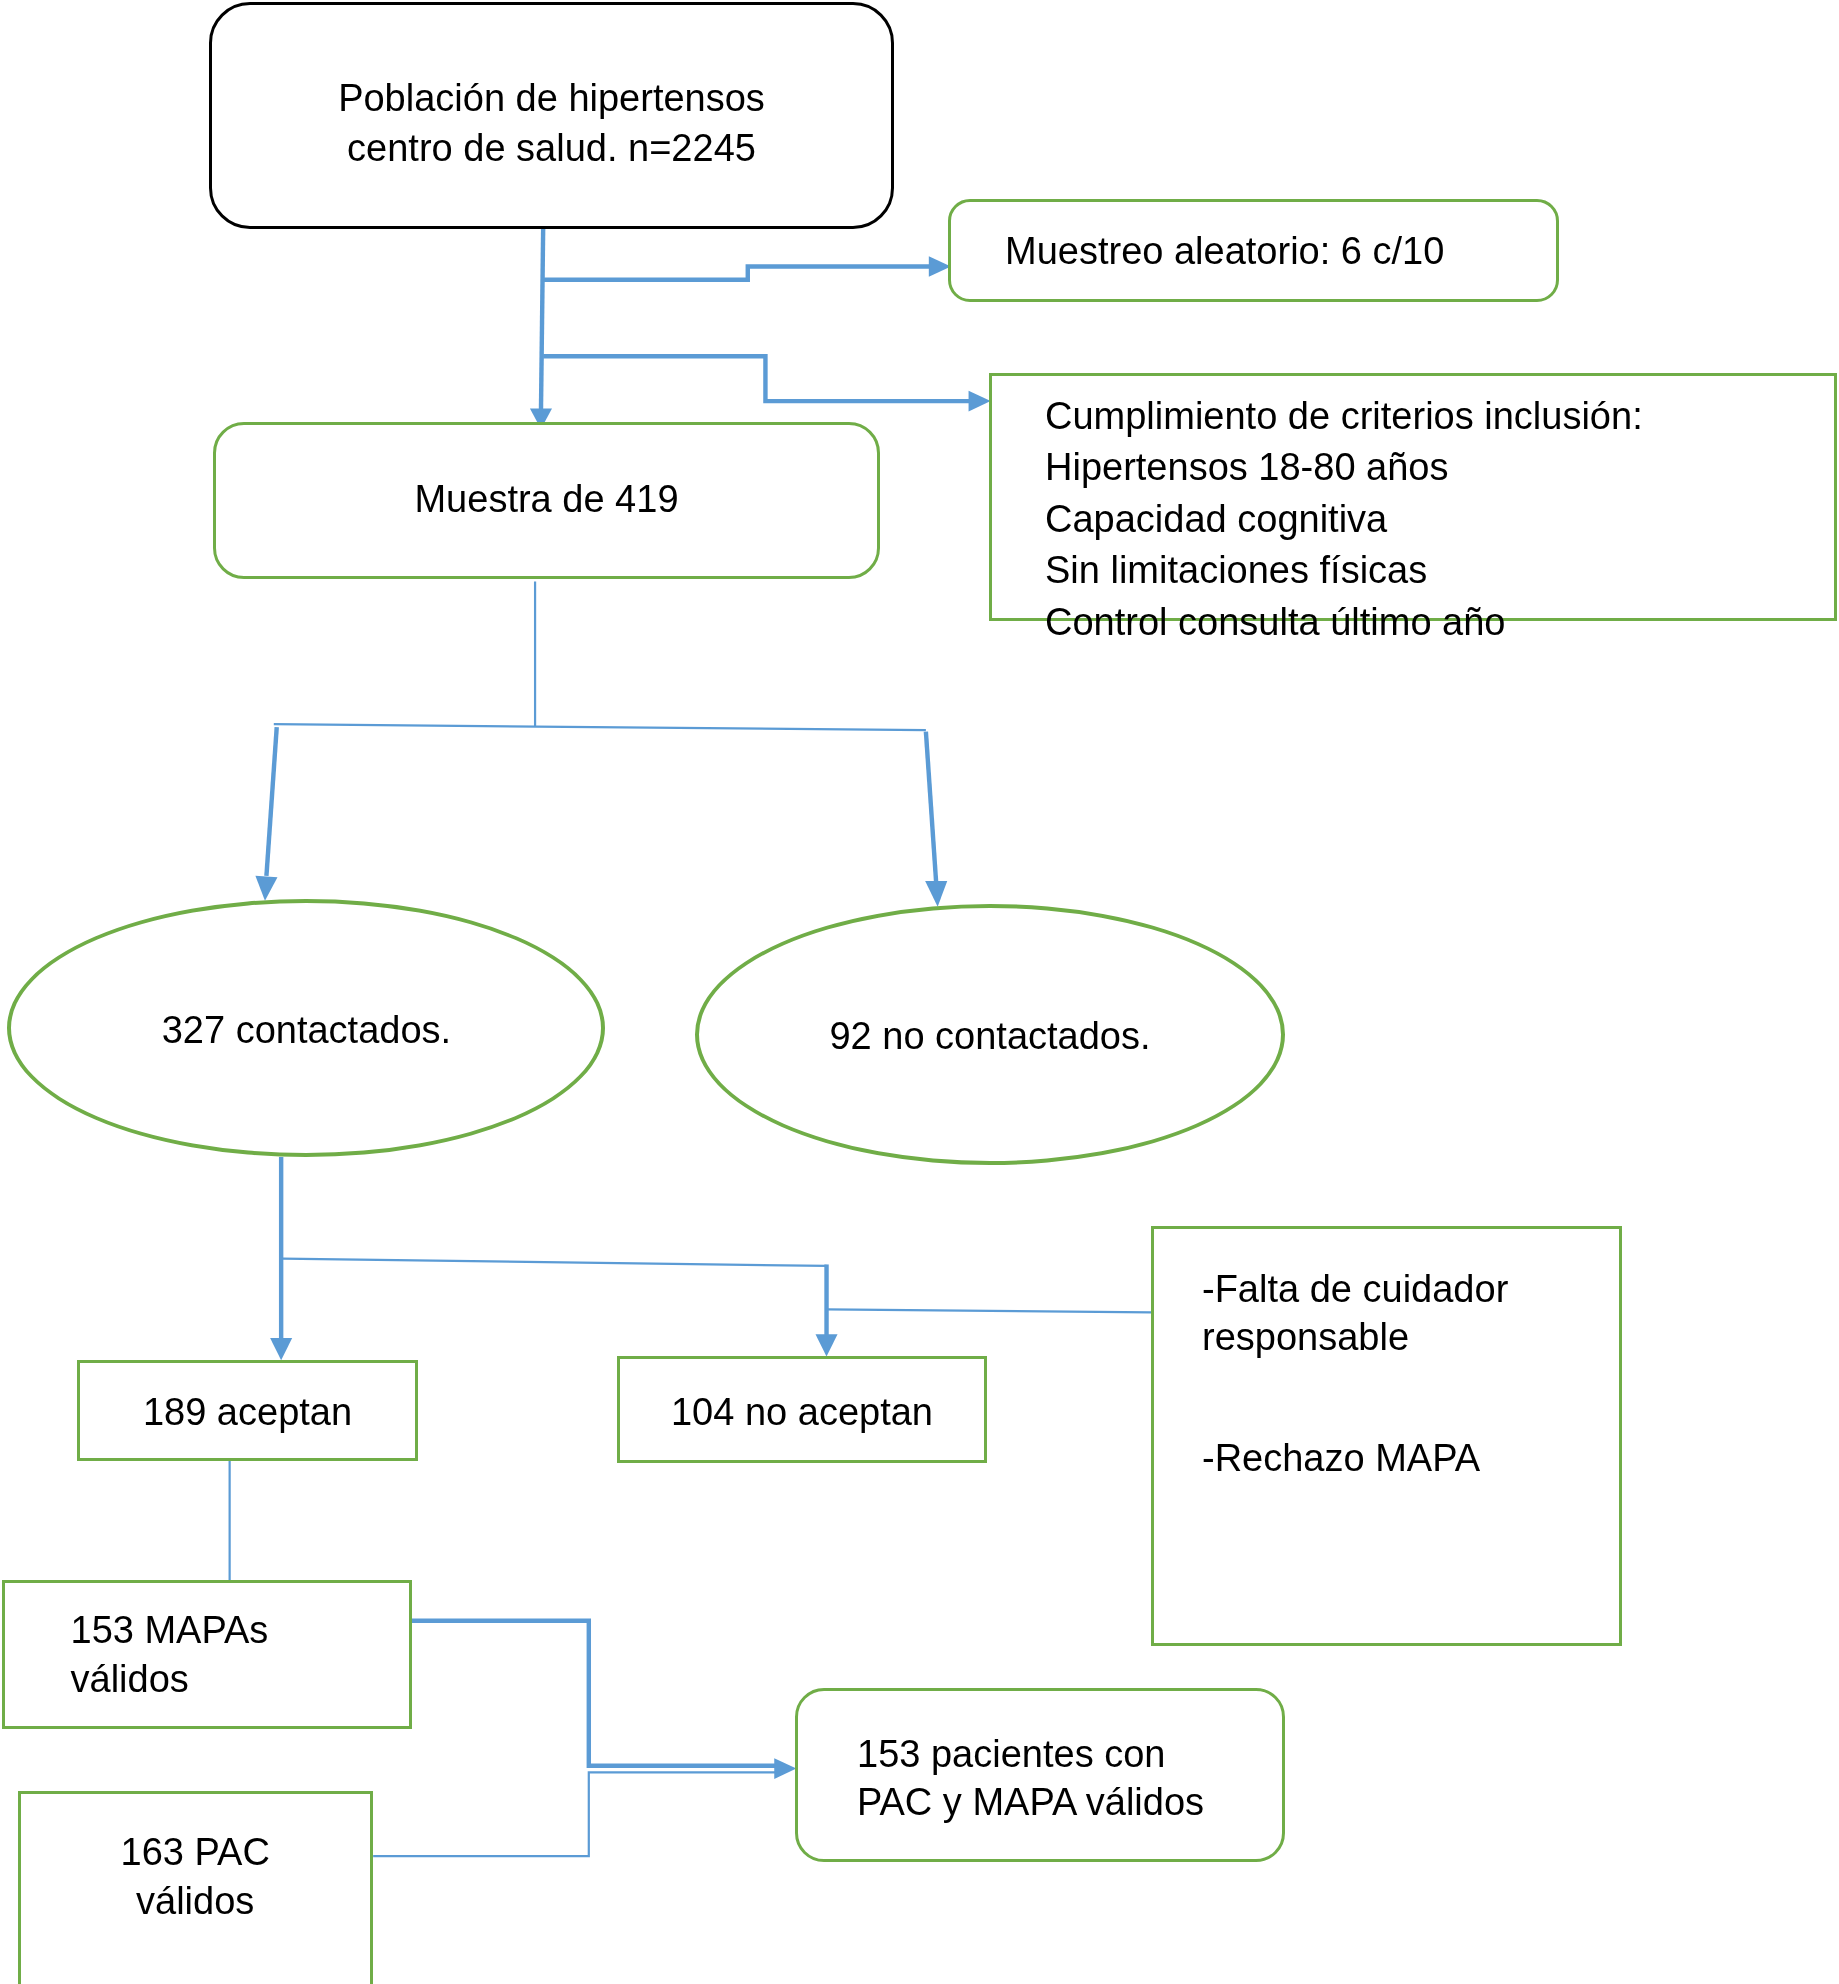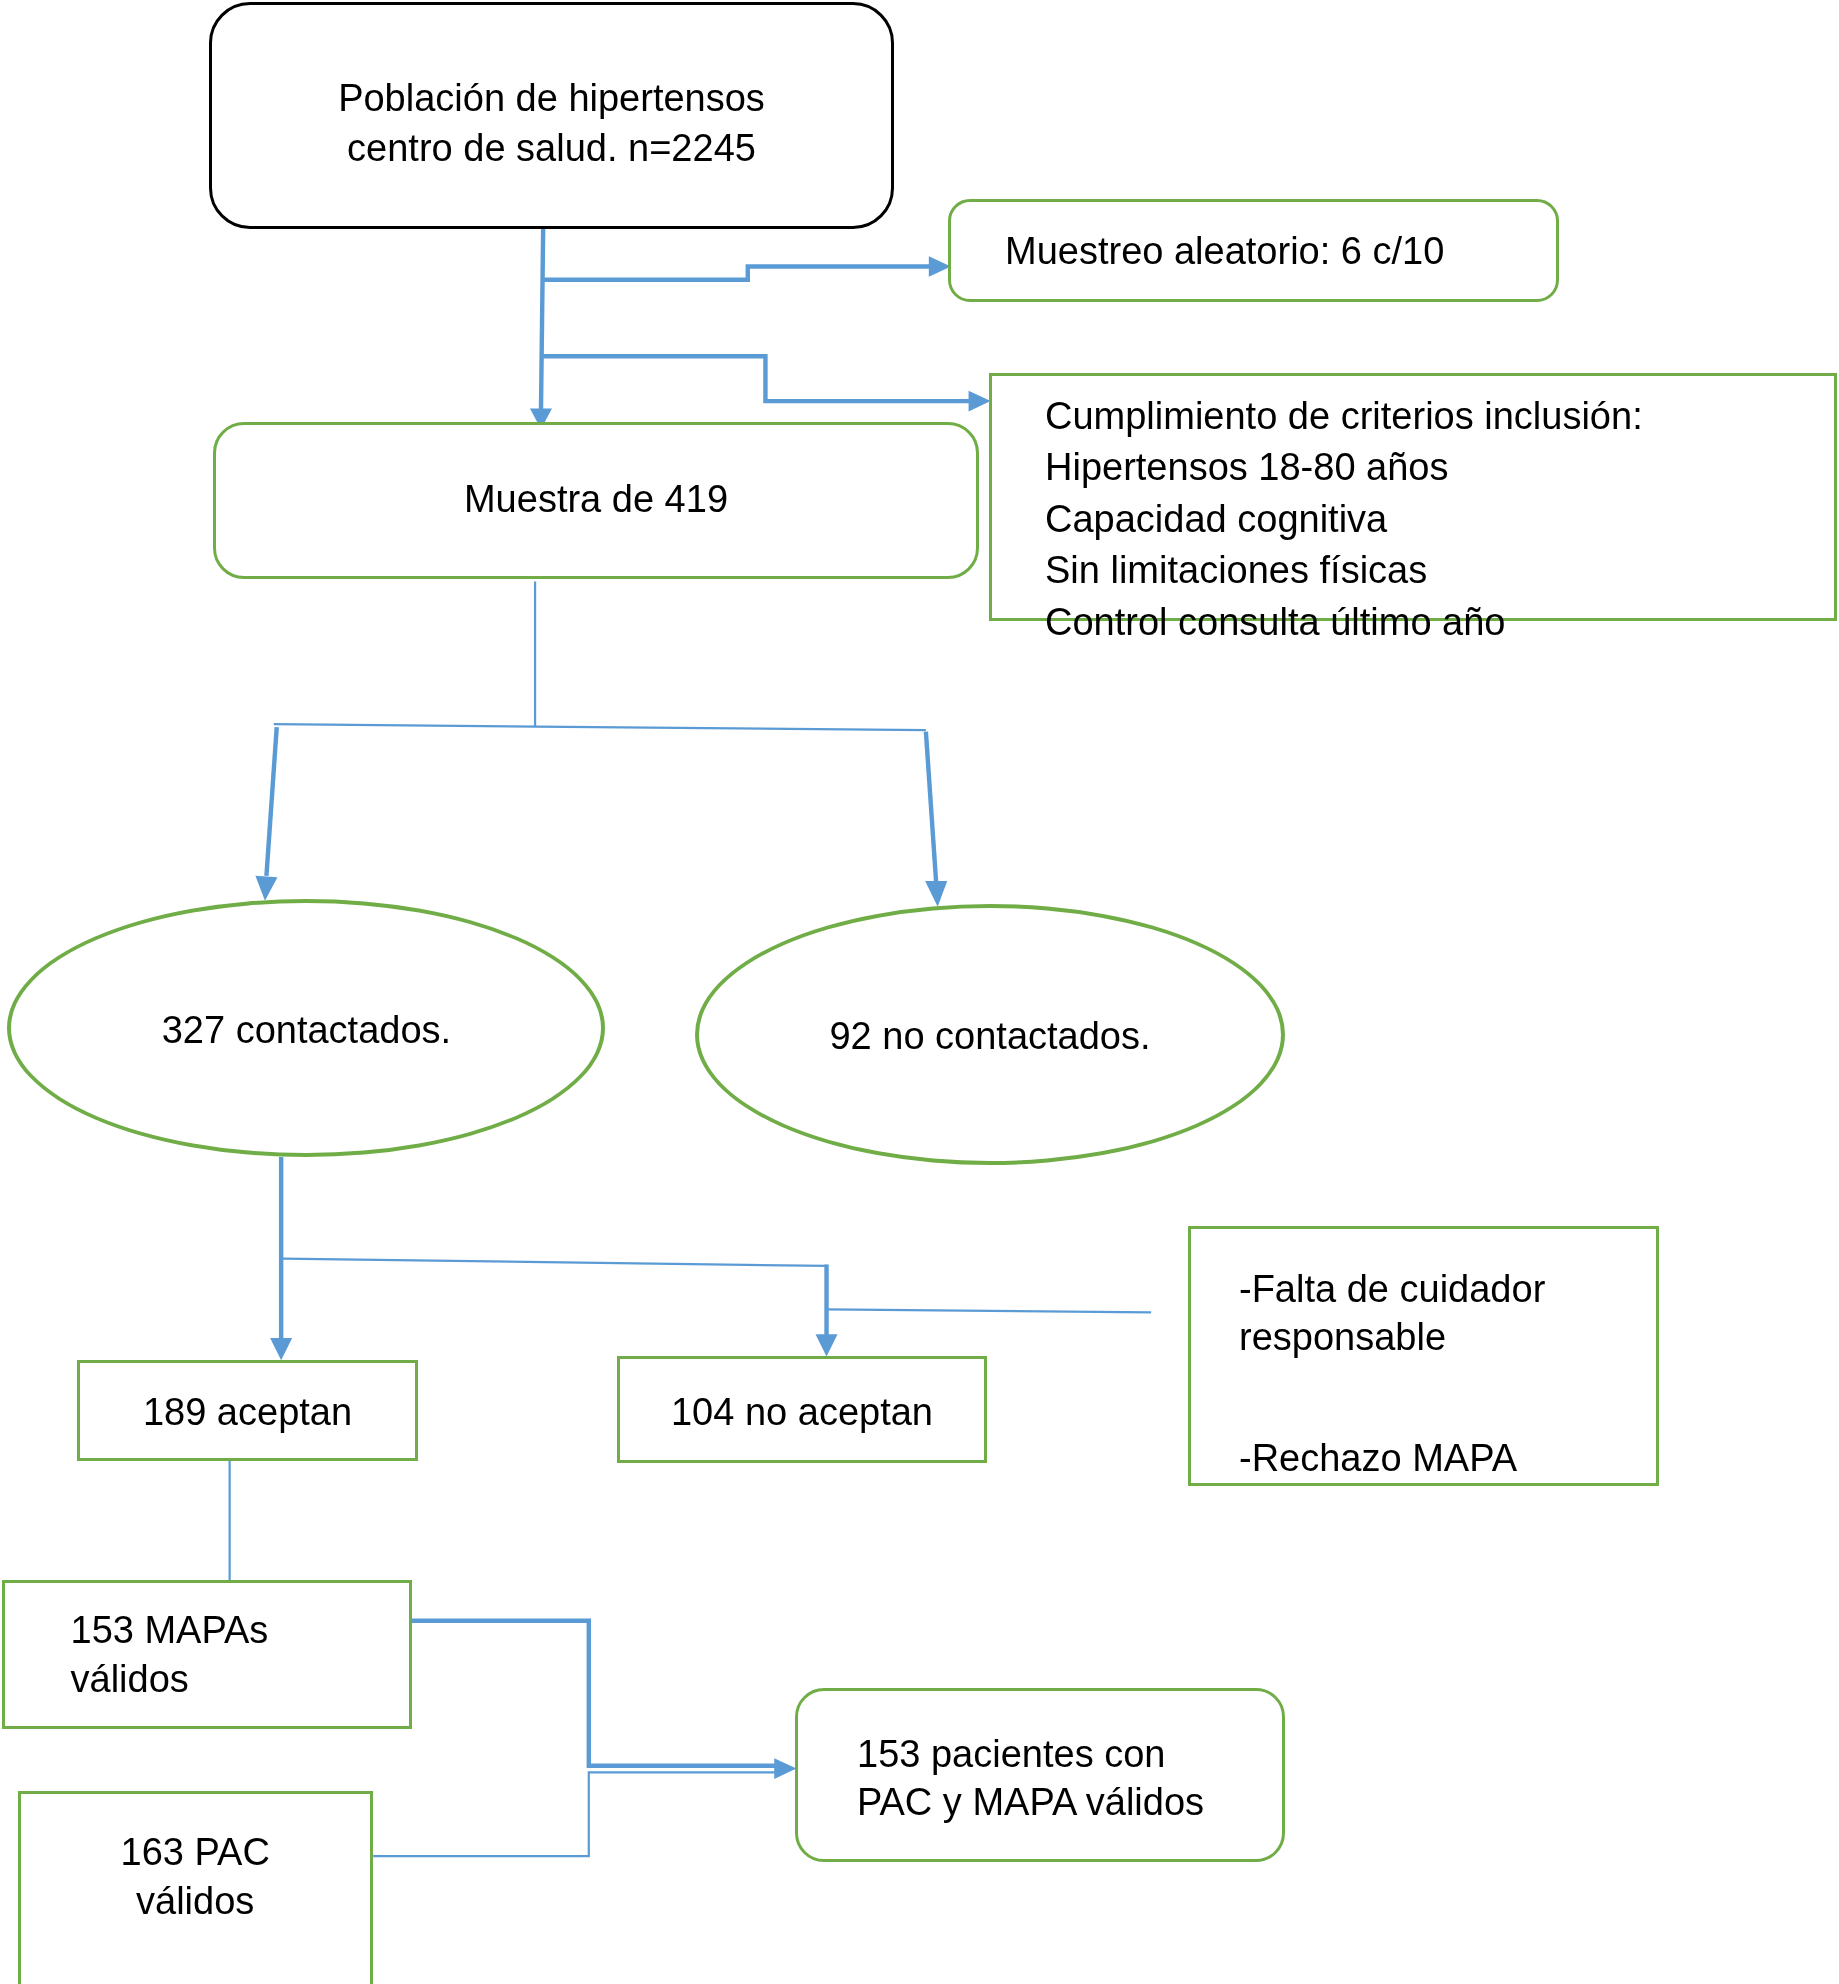--- a/index.html
+++ b/index.html
@@ -63,39 +63,39 @@
 </div>
 
 <div class="node green" style="left:989px;top:373px;width:848px;height:248px;">
   <div class="t" style="left:53px;top:14.7px;">Cumplimiento de criterios inclusión:</div>
   <div class="t" style="left:53px;top:66px;">Hipertensos 18-80 años</div>
   <div class="t" style="left:53px;top:118px;">Capacidad cognitiva</div>
   <div class="t" style="left:53px;top:169px;">Sin limitaciones físicas</div>
   <div class="t" style="left:53px;top:221px;">Control consulta último año</div>
 </div>
 
-<div class="node green round" style="left:213px;top:422px;width:766px;height:157px;border-radius:31px;">
+<div class="node green round" style="left:213px;top:422px;width:667px;height:157px;border-radius:31px;">
   <div class="t" style="left:0;right:0;top:49px;text-align:center;">Muestra de 419</div>
 </div>
 
 <div class="ell" style="left:7.4px;top:899px;width:598px;height:258px;">
   <div class="t" style="left:0;right:0;top:102px;text-align:center;">327 contactados.</div>
 </div>
 <div class="ell" style="left:695px;top:904px;width:590px;height:261px;">
   <div class="t" style="left:0;right:0;top:103px;text-align:center;">92 no contactados.</div>
 </div>
 
 <div class="node green" style="left:77px;top:1360px;width:341px;height:101px;">
   <div class="t" style="left:0;right:0;top:23.6px;text-align:center;">189 aceptan</div>
 </div>
 <div class="node green" style="left:617px;top:1356px;width:370px;height:107px;">
   <div class="t" style="left:0;right:0;top:28px;text-align:center;">104 no aceptan</div>
 </div>
 
-<div class="node green" style="left:1151px;top:1226px;width:471px;height:260px;margin-left:37px;">
+<div class="node green" style="left:1151px;top:1226px;width:471px;height:420px;">
   <div class="t" style="left:48px;top:35px;">-Falta de cuidador</div>
   <div class="t" style="left:48px;top:83px;">responsable</div>
   <div class="t" style="left:48px;top:204px;">-Rechazo MAPA</div>
 </div>
 
 <div class="node green" style="left:1.5px;top:1580px;width:410px;height:149px;">
   <div class="t" style="left:66px;top:22px;">153 MAPAs</div>
   <div class="t" style="left:66px;top:71px;">válidos</div>
 </div>
 

